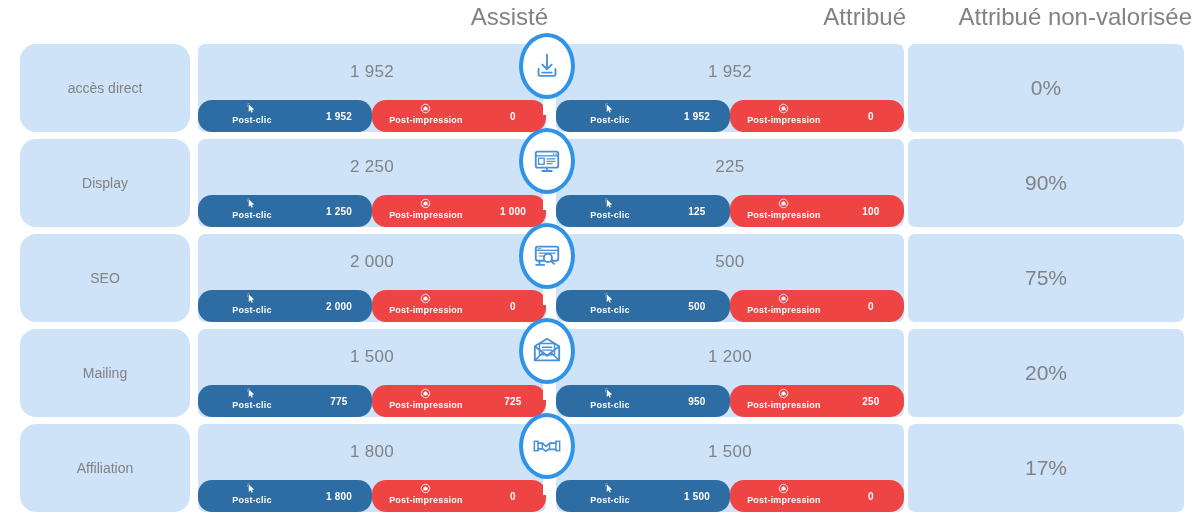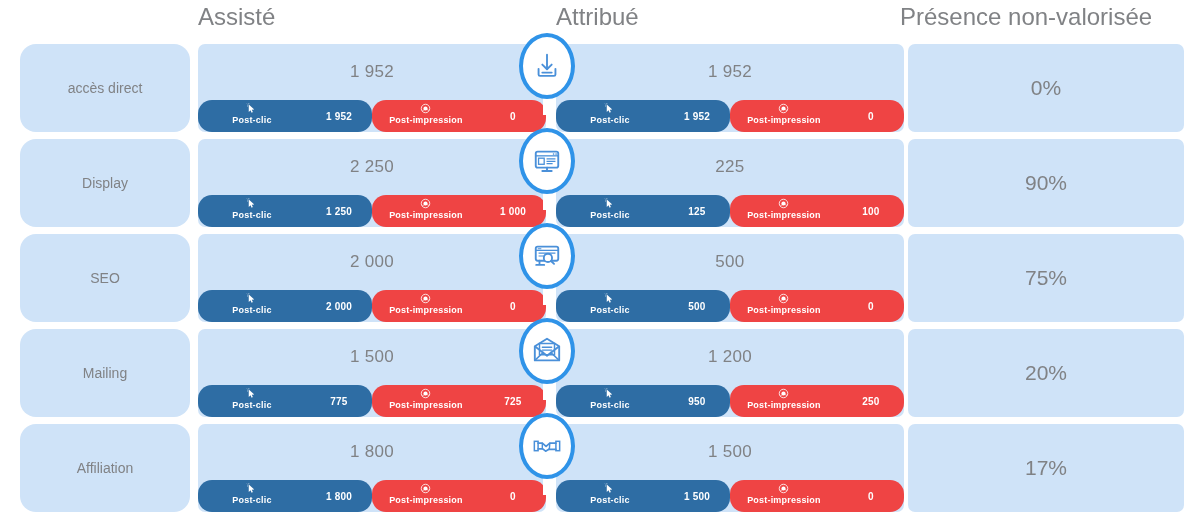--- a/index.html
+++ b/index.html
@@ -23,21 +23,21 @@
   
   .headers {
     position: absolute;
     left: 0; top: 0;
     width: 1199px;
     height: 38px;
   }
   .col-header {
     position: absolute;
     top: 2px;
-    text-align: left;
+    text-align: right;
     color: #808285;
     font-size: 24px;
     line-height: 30px;
     white-space: nowrap;
     font-weight: 400;
   }
   .col-header.assiste    { left: 198px; width: 350px; }
   .col-header.attribue   { left: 556px; width: 350px; }
   .col-header.presence   { left: 900px; width: 292px; }
 
@@ -201,21 +201,21 @@
   .badge svg { display: block; }
 </style>
 </head>
 <body>
 
 <div id="board">
 
   <div class="headers">
     <div class="col-header assiste">Assisté</div>
     <div class="col-header attribue">Attribué</div>
-    <div class="col-header presence">Présence non-valorisée</div>
+    <div class="col-header presence">Attribué non-valorisée</div>
   </div>
 
   <div class="row r0">
     <div class="label-card">
       <div class="txt">accès direct</div>
     </div>
 
     <div class="panel left">
       <div class="total">1 952</div>
       <div class="segments">

